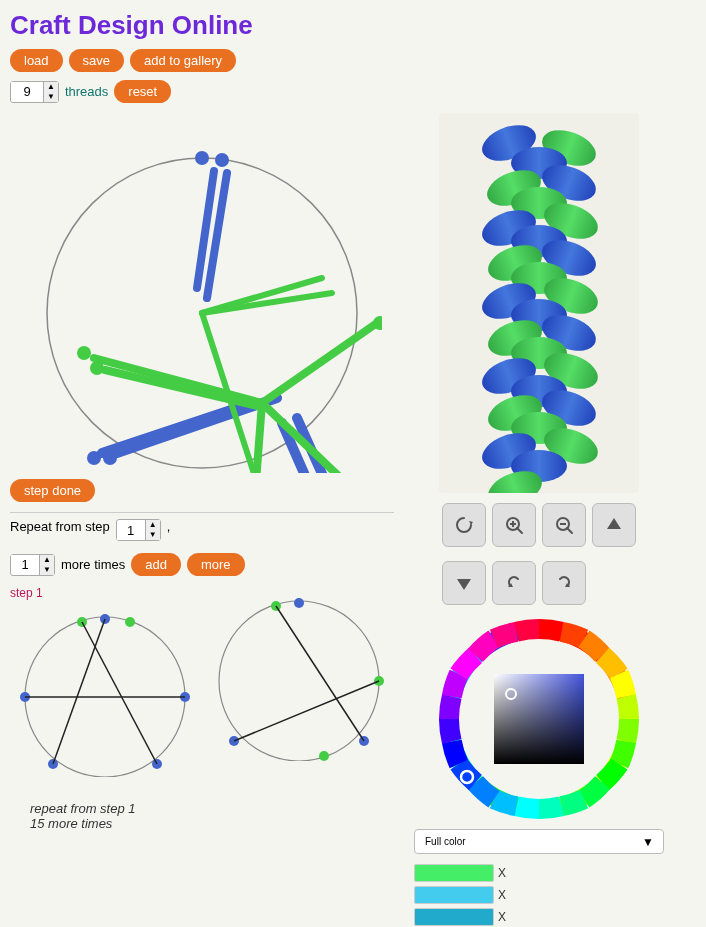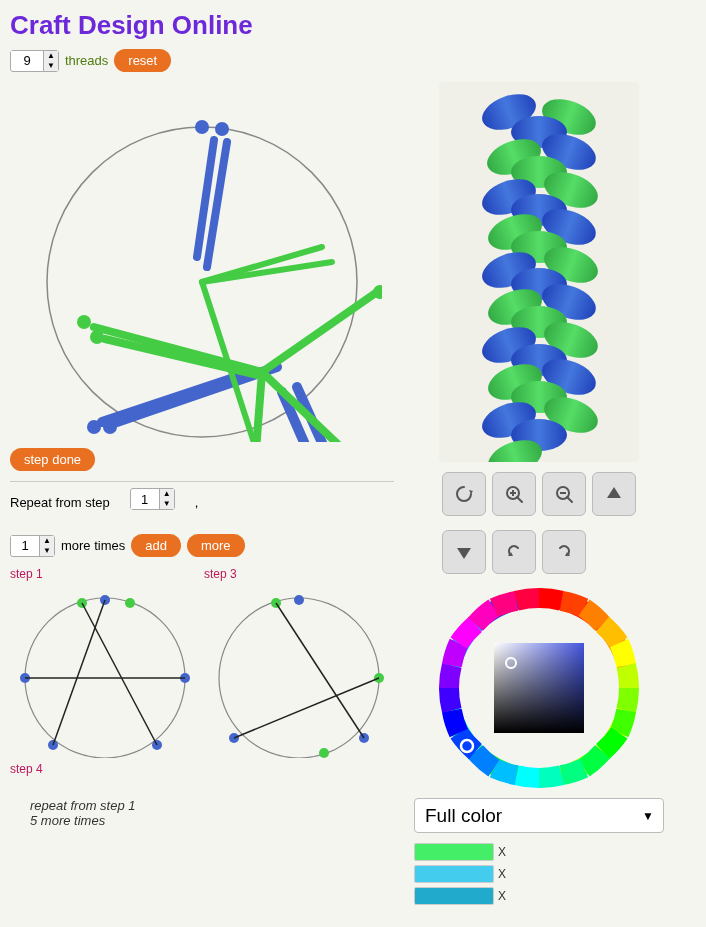--- a/index.html
+++ b/index.html
@@ -20,35 +20,35 @@
       font-size: 13px;
       cursor: pointer;
       font-weight: normal;
     }
     
     .threads-control { display: flex; align-items: center; gap: 6px; margin-bottom: 10px; }
     .threads-input-wrap { display: flex; align-items: center; border: 1px solid #aaa; background: white; border-radius: 3px; }
     .threads-input { width: 32px; border: none; outline: none; padding: 2px 4px; font-size: 13px; text-align: center; }
     .spinner-btns { display: flex; flex-direction: column; border-left: 1px solid #aaa; }
     .spinner-btn { background: #eee; border: none; cursor: pointer; font-size: 8px; line-height: 1; padding: 1px 3px; }
-    .threads-label { font-size: 13px; color: #4d7c0f; }
+    .threads-label { font-size: 13px; color: #0f766e; }
     
     .main-layout { display: flex; gap: 10px; }
     .right-panel { flex: 0 0 270px; }
     
     .circle-canvas {
       width: 360px;
       height: 360px;
       position: relative;
       margin: 0 auto;
     }
     
     .step-done-area { margin-top: 6px; margin-bottom: 10px; }
     
-    .repeat-control { display: flex; align-items: flex-end; gap: 20px; margin-bottom: 24px; flex-wrap: wrap; }
+    .repeat-control { display: flex; align-items: flex-start; gap: 6px; margin-bottom: 12px; flex-wrap: wrap; }
     .repeat-label { font-size: 13px; }
     .small-spinner-wrap { display: flex; align-items: center; border: 1px solid #aaa; background: white; border-radius: 3px; }
     .small-spinner-input { width: 28px; border: none; outline: none; padding: 2px 3px; font-size: 13px; text-align: center; }
     
     .add-control { display: flex; align-items: center; gap: 6px; margin-bottom: 10px; }
     
     .steps-grid { display: grid; grid-template-columns: 1fr 1fr; gap: 4px; }
     .step-cell { position: relative; }
     .step-label { font-size: 12px; color: #be185d; margin-bottom: 2px; }
     .step-circle-svg { display: block; }
@@ -72,21 +72,21 @@
     
     .color-wheel-container { display: flex; justify-content: center; margin-bottom: 10px; position: relative; }
     
     .color-picker-select-wrap { margin: 0 10px 10px; }
     .color-picker-select {
       width: 100%;
       padding: 6px 10px;
       border: 1px solid #bbb;
       border-radius: 4px;
       background: white;
-      font-size: 19px;
+      font-size: 10px;
       appearance: none;
       cursor: pointer;
     }
     .select-wrap { position: relative; }
     .select-arrow { position: absolute; right: 10px; top: 50%; transform: translateY(-50%); pointer-events: none; font-size: 12px; }
     
     .color-swatches { padding: 0 10px; }
     .swatch-row { display: flex; align-items: center; gap: 4px; margin-bottom: 4px; }
     .swatch { width: 80px; height: 18px; border-radius: 2px; border: 1px solid #ccc; }
     .swatch-x { font-size: 12px; color: #333; cursor: pointer; }
@@ -94,20 +94,25 @@
     .divider { border: none; border-top: 1px solid #ccc; margin: 6px 0; }
 
     .left-section { max-width: 420px; }
   </style>
 </head>
 <body>
 
 <div class="page">
   <h1 class="title">Craft Design Online</h1>
 
+  <div class="toolbar">
+    <button class="btn-orange">load</button>
+    <button class="btn-orange">save</button>
+    <button class="btn-orange">add to gallery</button>
+  </div>
 
   <div class="threads-control">
     <div class="threads-input-wrap">
       <input class="threads-input" type="text" value="9" style="">
       <div class="spinner-btns">
         <button class="spinner-btn">▲</button>
         <button class="spinner-btn">▼</button>
       </div>
     </div>
     <span class="threads-label">threads</span>
@@ -205,42 +210,40 @@
             <circle cx="120" cy="20" r="5" fill="#44cc44"></circle>
 
             <line x1="95" y1="17" x2="43" y2="162" stroke="#222" stroke-width="1.5"></line>
             <line x1="175" y1="95" x2="15" y2="95" stroke="#222" stroke-width="1.5"></line>
             <line x1="147" y1="162" x2="72" y2="20" stroke="#222" stroke-width="1.5"></line>
           </svg>
         </div>
 
 
         <div class="step-cell">
-          <div class="step-label">step 3</div>
           <svg class="step-circle-svg" width="190" height="175" viewBox="0 0 190 175">
             <circle cx="95" cy="95" r="80" fill="none" stroke="#888" stroke-width="1.2"></circle>
 
             <circle cx="95" cy="17" r="5" fill="#4466cc"></circle>
             <circle cx="160" cy="155" r="5" fill="#4466cc"></circle>
             <circle cx="30" cy="155" r="5" fill="#4466cc"></circle>
 
             <circle cx="72" cy="20" r="5" fill="#44cc44"></circle>
             <circle cx="175" cy="95" r="5" fill="#44cc44"></circle>
             <circle cx="120" cy="170" r="5" fill="#44cc44"></circle>
 
             <line x1="72" y1="20" x2="160" y2="155" stroke="#222" stroke-width="1.5"></line>
             <line x1="30" y1="155" x2="175" y2="95" stroke="#222" stroke-width="1.5"></line>
           </svg>
         </div>
 
         <div class="step-cell">
-          <div class="step-label">step 4</div>
           <div class="repeat-text">
             <div>repeat from step 1</div>
-            <div>5 more times</div>
+            <div>15 more times</div>
           </div>
         </div>
       </div>
 
     </div>
 
     <div class="right-panel">
 
       <div class="braid-preview">
         <svg width="200" height="390" viewBox="0 0 200 390">

